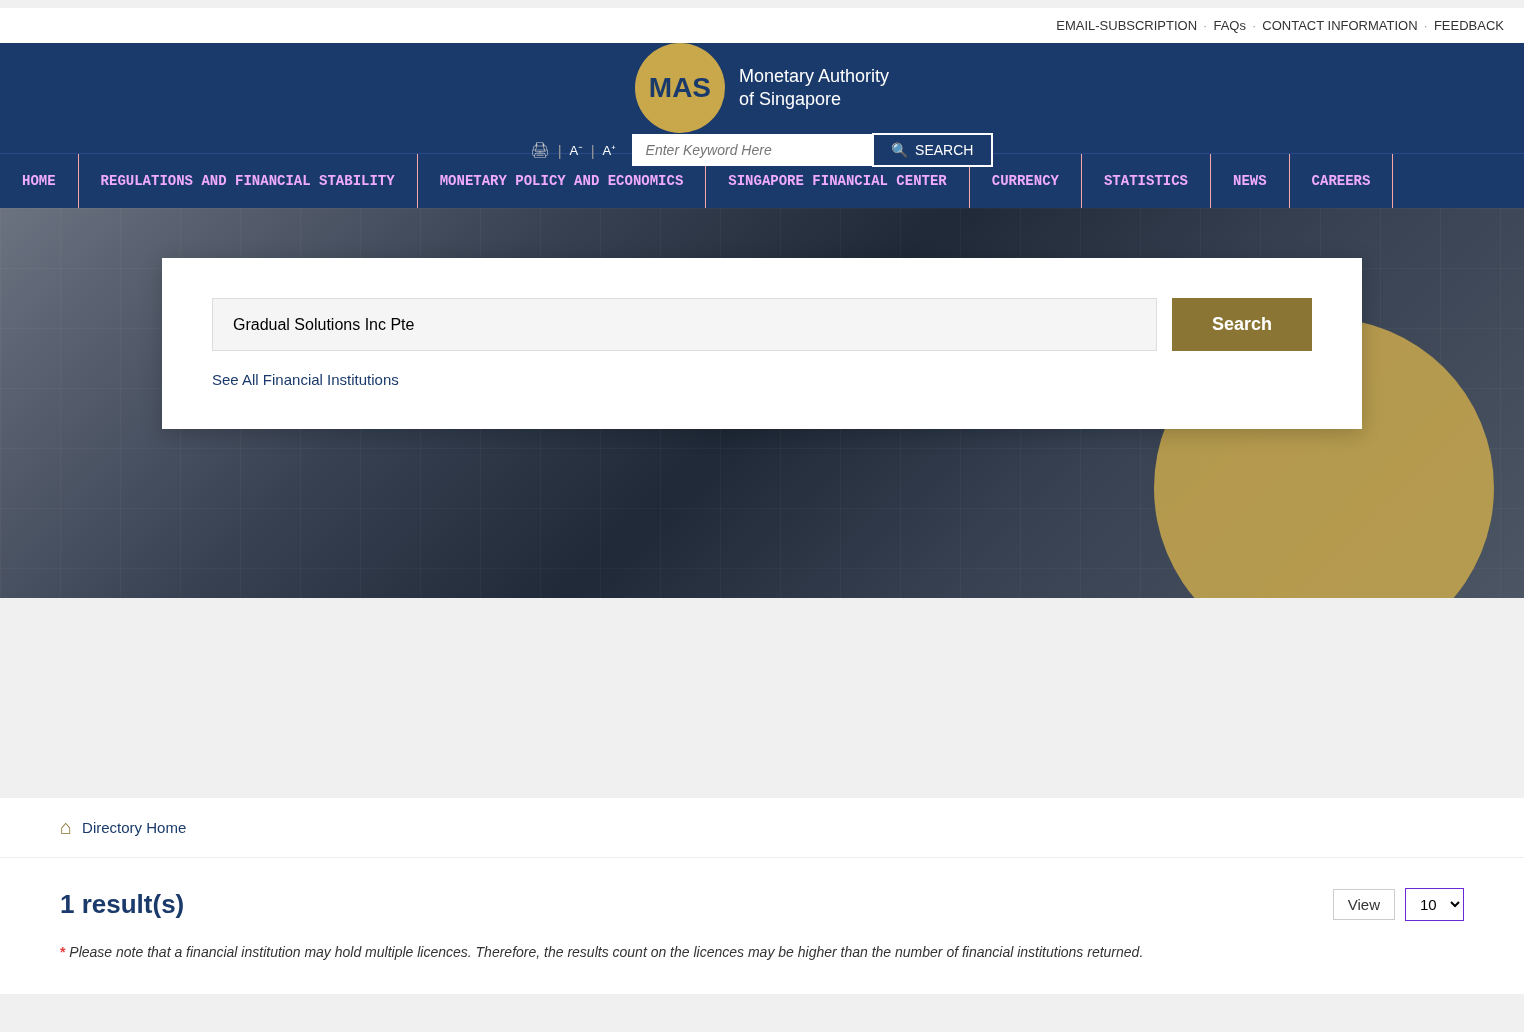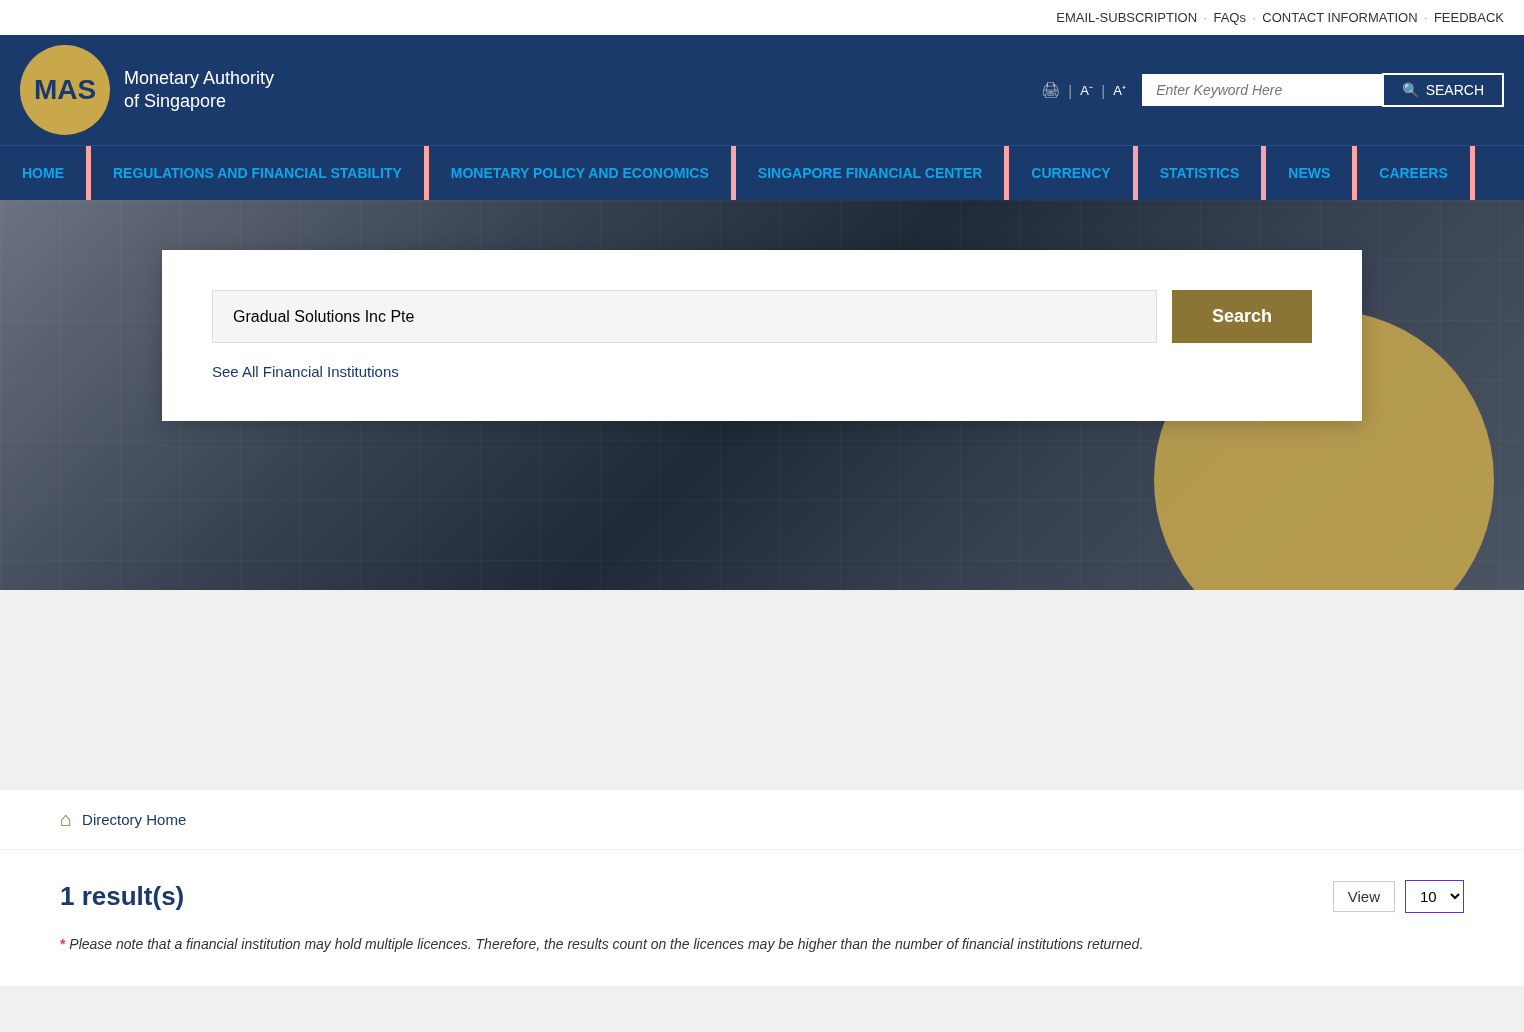--- a/index.html
+++ b/index.html
@@ -8,36 +8,38 @@
     
     .utility-bar {
       background: #fff;
       display: flex;
       justify-content: flex-end;
       align-items: center;
       padding: 10px 20px;
       font-size: 13px;
       color: #333;
       gap: 6px;
+      margin-top: 8px;
     }
     .utility-bar a {
       color: #333;
       text-decoration: none;
     }
     .utility-bar .separator { color: #999; }
 
     
     .header {
       background: #1a3a6b;
       display: flex;
       align-items: center;
       justify-content: space-between;
       padding: 0 20px;
       height: 110px;
       position: relative;
+      flex-direction: column;
     }
     .logo-area {
       display: flex;
       align-items: center;
       gap: 14px;
       text-decoration: none;
     }
     .logo-circle {
       width: 90px;
       height: 90px;
@@ -107,30 +109,31 @@
       gap: 6px;
     }
 
     
     .main-nav {
       background: #1a3a6b;
       display: flex;
       border-top: 1px solid #2a4a8b;
     }
     .nav-item {
-      color: #0ea5e9;
+      color: #f0abfc;
       font-size: 14px;
       font-weight: bold;
       padding: 18px 22px;
       cursor: pointer;
       text-transform: uppercase;
-      border-right: 5px solid #fca5a5;
+      border-right: 1px solid #fca5a5;
       white-space: nowrap;
       text-align: center;
       line-height: 1.3;
+      font-family: Liberation Mono, monospace;
     }
 
     
     .hero {
       position: relative;
       height: 390px;
       overflow: hidden;
       background: #4a5568;
     }
     .hero-bg {

